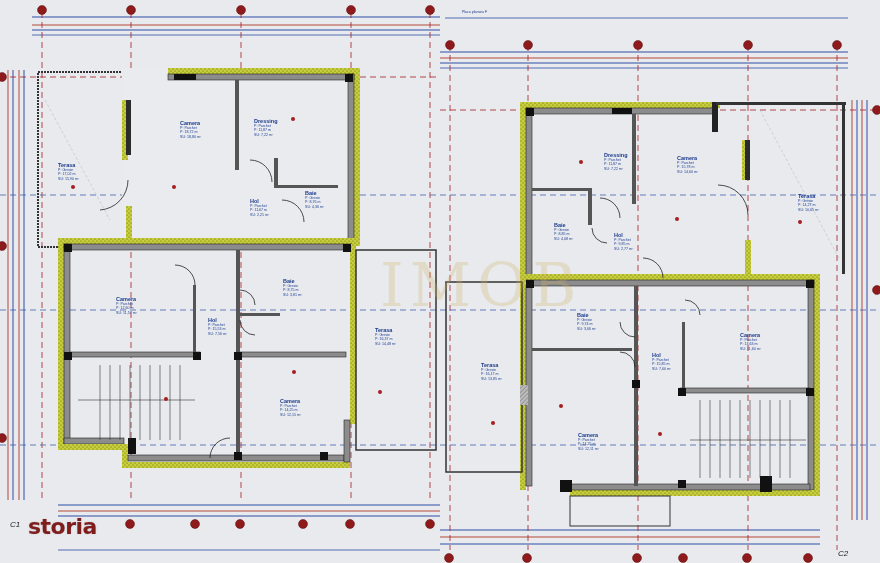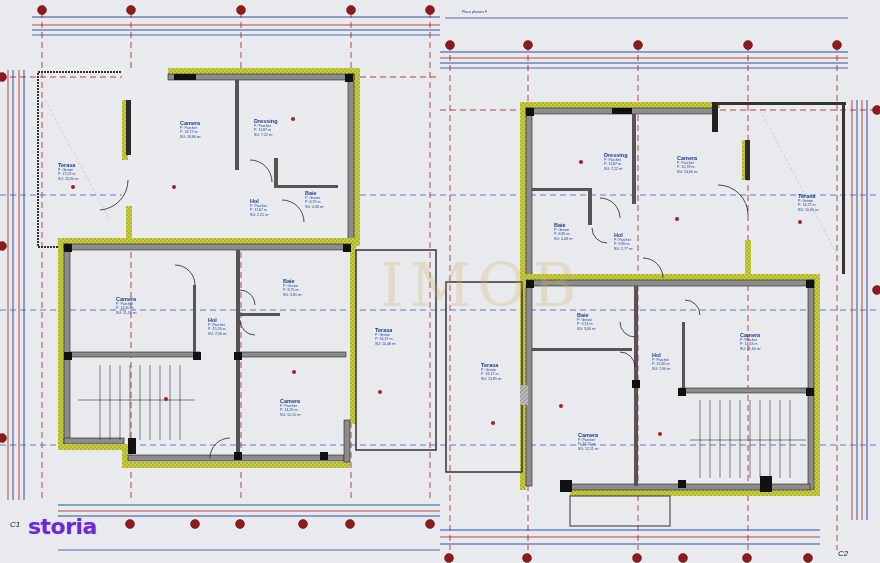--- a/index.html
+++ b/index.html
@@ -2,21 +2,21 @@
 <html><head>
 <meta charset="utf-8">
 <style>
   html,body{margin:0;padding:0;background:#e6e8ec;}
   #stage{position:relative;width:880px;height:563px;overflow:hidden;background:#e8eaee;font-family:"Liberation Sans",sans-serif;}
   svg{position:absolute;left:0;top:0;}
   .room-label{position:absolute;font-family:"Liberation Sans",sans-serif;color:#1b3a8c;line-height:1.15;}
   .room-label .rn{font-size:5.5px;font-weight:bold;display:block;}
   .room-label .rd{font-size:3.6px;display:block;color:#1e3f95;}
   .axis-label{position:absolute;font-size:8px;font-style:italic;color:#222;font-family:"Liberation Sans",sans-serif;}
-  .watermark{position:absolute;left:28px;top:514px;font-size:22px;font-weight:bold;color:#6d28d9;font-family:"DejaVu Sans",sans-serif;letter-spacing:-0.5px;text-shadow:0 0 2px rgba(0,0,0,0.15);}
+  .watermark{position:absolute;left:28px;top:514px;font-size:22px;font-weight:bold;color:#7f1d1d;font-family:"DejaVu Sans",sans-serif;letter-spacing:-0.5px;text-shadow:0 0 2px rgba(0,0,0,0.15);}
   .plan-wm{position:absolute;left:380px;top:250px;font-size:60px;color:rgba(210,175,100,0.28);font-family:"DejaVu Serif",serif;letter-spacing:6px;pointer-events:none;}
   .top-note{position:absolute;left:462px;top:10px;font-size:3.5px;color:#1b3a8c;}
 </style>
 </head>
 <body>
 
 <div id="stage">
 
   <svg width="880" height="563" viewBox="0 0 880 563">
     <defs>

